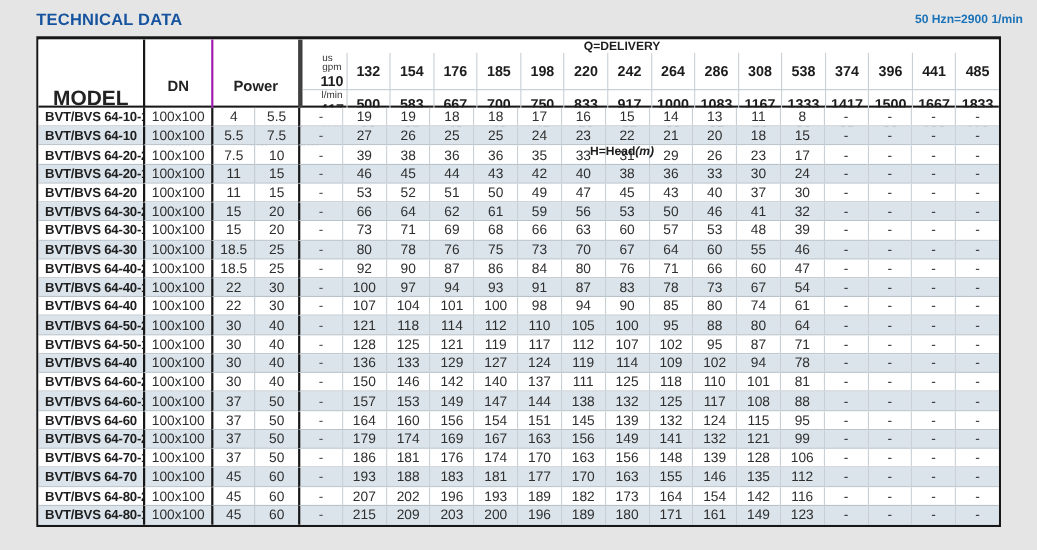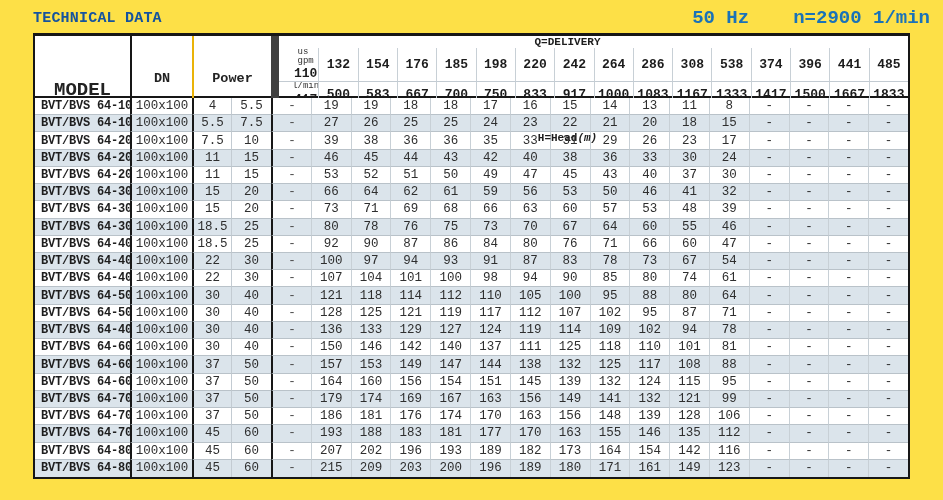--- a/index.html
+++ b/index.html
@@ -1,26 +1,26 @@
 <!DOCTYPE html>
 <html style="--c-title: #15539e; --c-accent: #1a72b8; --c-shade: #dbe4eb;"><head>
 <meta charset="utf-8">
 <style>
   html,body{margin:0;padding:0;background:#ffffff;}
   .page{
-    position:relative;width:943px;height:500px;background:#fde047;
-    font-family:Liberation Mono, monospace;
+    position:relative;width:943px;height:500px;background:#e5e5e5;
+    font-family:Liberation Sans, sans-serif;
     color:#2d2d2d;overflow:hidden;
   }
   .topbar{
     position:absolute;left:33px;top:6px;width:897px;height:24px;
     display:flex;justify-content:space-between;align-items:center;
   }
   .title{font-size:15px;font-weight:bold;color:var(--c-title,#15539e);letter-spacing:.2px;}
-  .topright{display:flex;gap:44px;font-size:19px;font-weight:bold;color:var(--c-accent,#1a72b8);justify-content:flex-end;}
+  .topright{display:flex;font-size:11px;font-weight:bold;color:var(--c-accent,#1a72b8);justify-content:flex-end;}
   
   .tbl{
     position:absolute;left:33px;top:33px;width:877px;height:446px;
     box-sizing:border-box;
     border:2px solid #171717;border-top-width:3px;
     display:grid;
     grid-template-columns:95px 62px 39px 40px repeat(16,1fr);
     grid-template-rows:62px repeat(22,1fr);
     background:#fff;
   }
@@ -32,29 +32,29 @@
     background:#fff;
   }
   .h-model{display:flex;align-items:center;justify-content:center;
     font-weight:bold;font-size:19px;color:#222;}
   .h-dn{box-sizing:border-box;border-left:2px solid #171717;
     display:flex;flex-direction:column;}
   .h-dn-label{flex:1;display:flex;align-items:center;justify-content:center;
     font-weight:bold;font-size:13.5px;color:#222;}
   .h-dn-unit{height:24px;display:flex;align-items:center;justify-content:center;
     font-size:13px;color:#3a3a3a;}
-  .h-power{box-sizing:border-box;border-left:2px solid #eab308;
+  .h-power{box-sizing:border-box;border-left:2px solid #a21caf;
     display:flex;flex-direction:column;}
   .h-power-label{flex:1;display:flex;align-items:center;justify-content:center;
     font-weight:bold;font-size:13.5px;color:#222;}
   .h-power-units{height:24px;display:grid;grid-template-columns:39px 1fr;}
   .h-kw,.h-hp{display:flex;align-items:center;justify-content:center;
     font-size:13px;color:#3a3a3a;padding-left:41px;}
   .h-hp{box-sizing:border-box;border-left:1px solid #c3cbd2;}
-  .h-q{box-sizing:border-box;border-left:8px solid #404040;
+  .h-q{box-sizing:border-box;border-left:4px solid #404040;
     display:flex;flex-direction:column;}
   .q-label{height:12px;display:flex;align-items:flex-end;justify-content:center;
     font-weight:bold;font-size:11px;color:#1d1d1d;transform:translateX(-26px);}
   .head-label{height:12px;display:flex;align-items:center;justify-content:center;
     font-weight:bold;font-size:11px;color:#1d1d1d;transform:translateX(-26px);line-height:11px;}
   .head-label .it{font-style:italic;font-weight:bold;}
   .qrow{flex:1;display:grid;grid-template-columns:repeat(16,1fr);}
   .qrow.bt .qcell{border-top:1px solid #c3cbd2;}
   .qcell{box-sizing:border-box;display:flex;align-items:center;justify-content:center;
     font-weight:bold;font-size:13px;color:#1c1c1c;border-left:1px solid #c8d0d6;}

